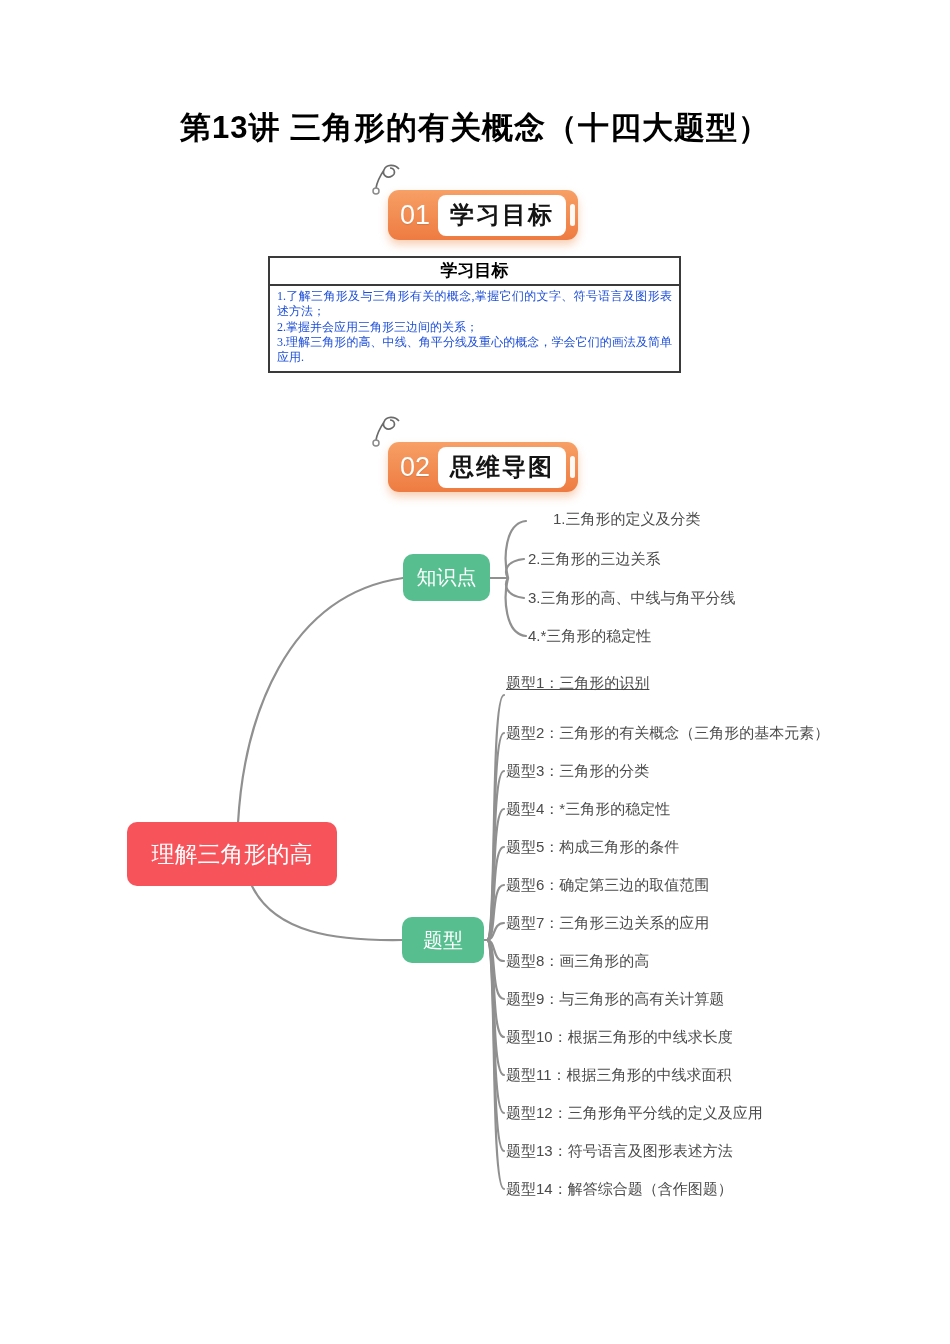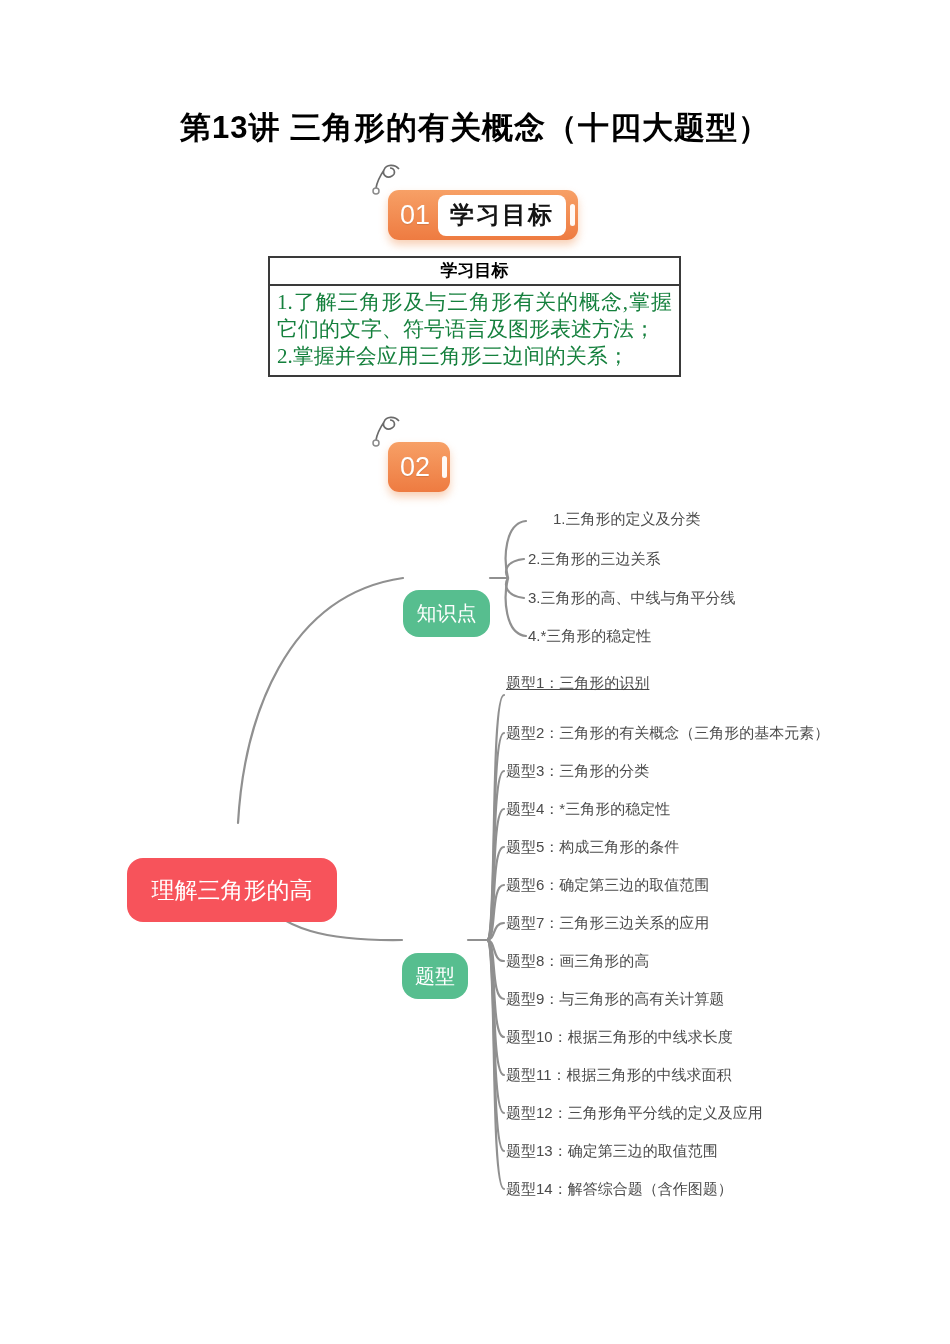--- a/index.html
+++ b/index.html
@@ -37,31 +37,31 @@
   
   .obj-table {
     position:absolute; left:268px; top:256px; width:413px;
     border:2px solid #3a3a3a; box-sizing:border-box; background:#fff;
     font-family:"Liberation Serif","DejaVu Serif",serif;
   }
   .obj-header {
     text-align:center; font-weight:bold; font-size:17px;
     padding:1px 0 2px; border-bottom:2px solid #3a3a3a; color:#000;
   }
-  .obj-body { padding:3px 7px 5px; font-size:21px; line-height:1.28; color:#15803d; }
+  .obj-body { padding:3px 7px 5px; font-size:12px; line-height:1.28; color:#1d4ed8; }
   .obj-body p { margin:0; text-align:justify; }
   
   .connectors { position:absolute; left:0; top:0; }
   .node {
     position:absolute; display:flex; align-items:center; justify-content:center;
-    color:#fff; border-radius:16px; box-sizing:border-box; white-space:nowrap;margin-top:36px;
+    color:#fff; border-radius:10px; box-sizing:border-box; white-space:nowrap;
   }
   .node-root { left:127px; top:822px; width:210px; height:64px; background:#F7535B; font-size:23px; }
   .node-k    { left:403px; top:554px; width:87px;  height:47px; background:#57BE8F; font-size:20px; }
-  .node-t    { left:402px; top:917px; width:66px;  height:46px; background:#57BE8F; font-size:20px; }
+  .node-t    { left:402px; top:917px; width:82px;  height:46px; background:#57BE8F; font-size:20px; }
   .leaf {
     position:absolute; font-size:15px; line-height:20px; color:#4b4b4b;
     white-space:nowrap;
   }
   .leaf-k { left:528px; }
   .leaf-t { left:506px; }
 </style>
 </head>
 <body>
 
@@ -76,29 +76,31 @@
   <div class="badge" style="left:388px; top:190px;">
     <div class="badge-num">01</div>
     <div class="badge-pill">学习目标</div>
   </div>
 
   <div class="obj-table">
     <div class="obj-header">学习目标</div>
     <div class="obj-body">
       <p>1.了解三角形及与三角形有关的概念,掌握它们的文字、符号语言及图形表述方法；</p>
       <p>2.掌握并会应用三角形三边间的关系；</p>
+      <p>3.理解三角形的高、中线、角平分线及重心的概念，学会它们的画法及简单应用.</p>
     </div>
   </div>
 
   <svg class="pin" style="left:368px; top:414px;" width="40" height="40" viewBox="0 0 40 40">
     <path d="M31 7 C27 2 18 2 16 8 C14 13 19 17 24 14 C28 12 27 6 22 6 M16 8 C12 14 9 20 8 26" fill="none" stroke="#6a6a6a" stroke-width="1.6"></path>
     <circle cx="8" cy="29" r="3" fill="#fff" stroke="#8a8a8a" stroke-width="1.5"></circle>
   </svg>
   <div class="badge" style="left:388px; top:442px;">
     <div class="badge-num">02</div>
+    <div class="badge-pill">思维导图</div>
   </div>
 
   <svg class="connectors" width="950" height="1344" viewBox="0 0 950 1344" fill="none" stroke="#909090" stroke-width="2.2" stroke-linecap="round">
 
     <path d="M238 823 C244 720 285 595 403 578"></path>
     <path d="M252 886 C275 933 335 941 402 940"></path>
 
     <path d="M490 578 L508 578"></path>
     <path d="M508 578 C503 558 505 523 526 521"></path>
     <path d="M508 578 C504 572 505 561 524 559"></path>
@@ -136,16 +138,16 @@
   <div class="leaf leaf-t" style="top:761px;">题型3：三角形的分类</div>
   <div class="leaf leaf-t" style="top:799px;">题型4：*三角形的稳定性</div>
   <div class="leaf leaf-t" style="top:837px;">题型5：构成三角形的条件</div>
   <div class="leaf leaf-t" style="top:875px;">题型6：确定第三边的取值范围</div>
   <div class="leaf leaf-t" style="top:913px;">题型7：三角形三边关系的应用</div>
   <div class="leaf leaf-t" style="top:951px;">题型8：画三角形的高</div>
   <div class="leaf leaf-t" style="top:989px;">题型9：与三角形的高有关计算题</div>
   <div class="leaf leaf-t" style="top:1027px;">题型10：根据三角形的中线求长度</div>
   <div class="leaf leaf-t" style="top:1065px;">题型11：根据三角形的中线求面积</div>
   <div class="leaf leaf-t" style="top:1103px;">题型12：三角形角平分线的定义及应用</div>
-  <div class="leaf leaf-t" style="top:1141px;">题型13：确定第三边的取值范围</div>
+  <div class="leaf leaf-t" style="top:1141px;">题型13：符号语言及图形表述方法</div>
   <div class="leaf leaf-t" style="top:1179px;">题型14：解答综合题（含作图题）</div>
 
 </div>
 
 </body></html>

